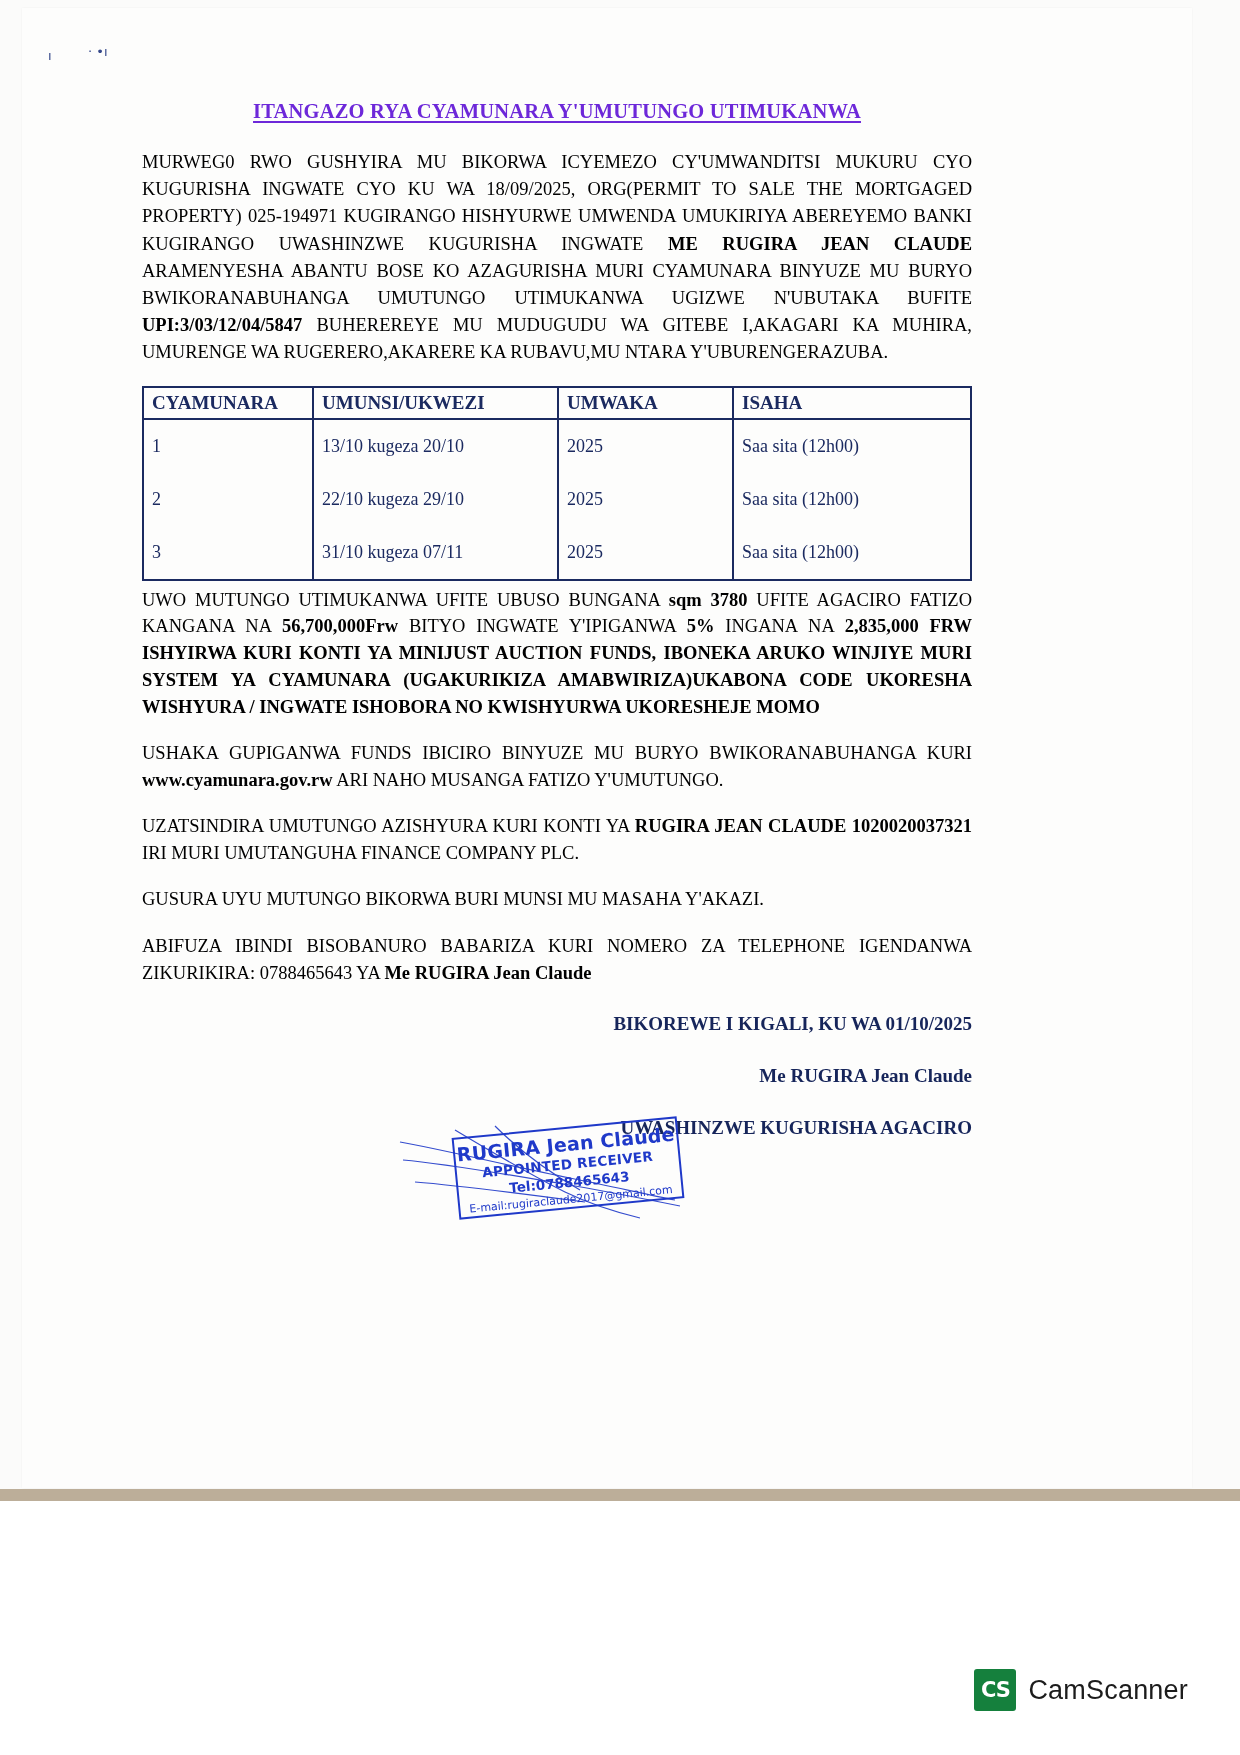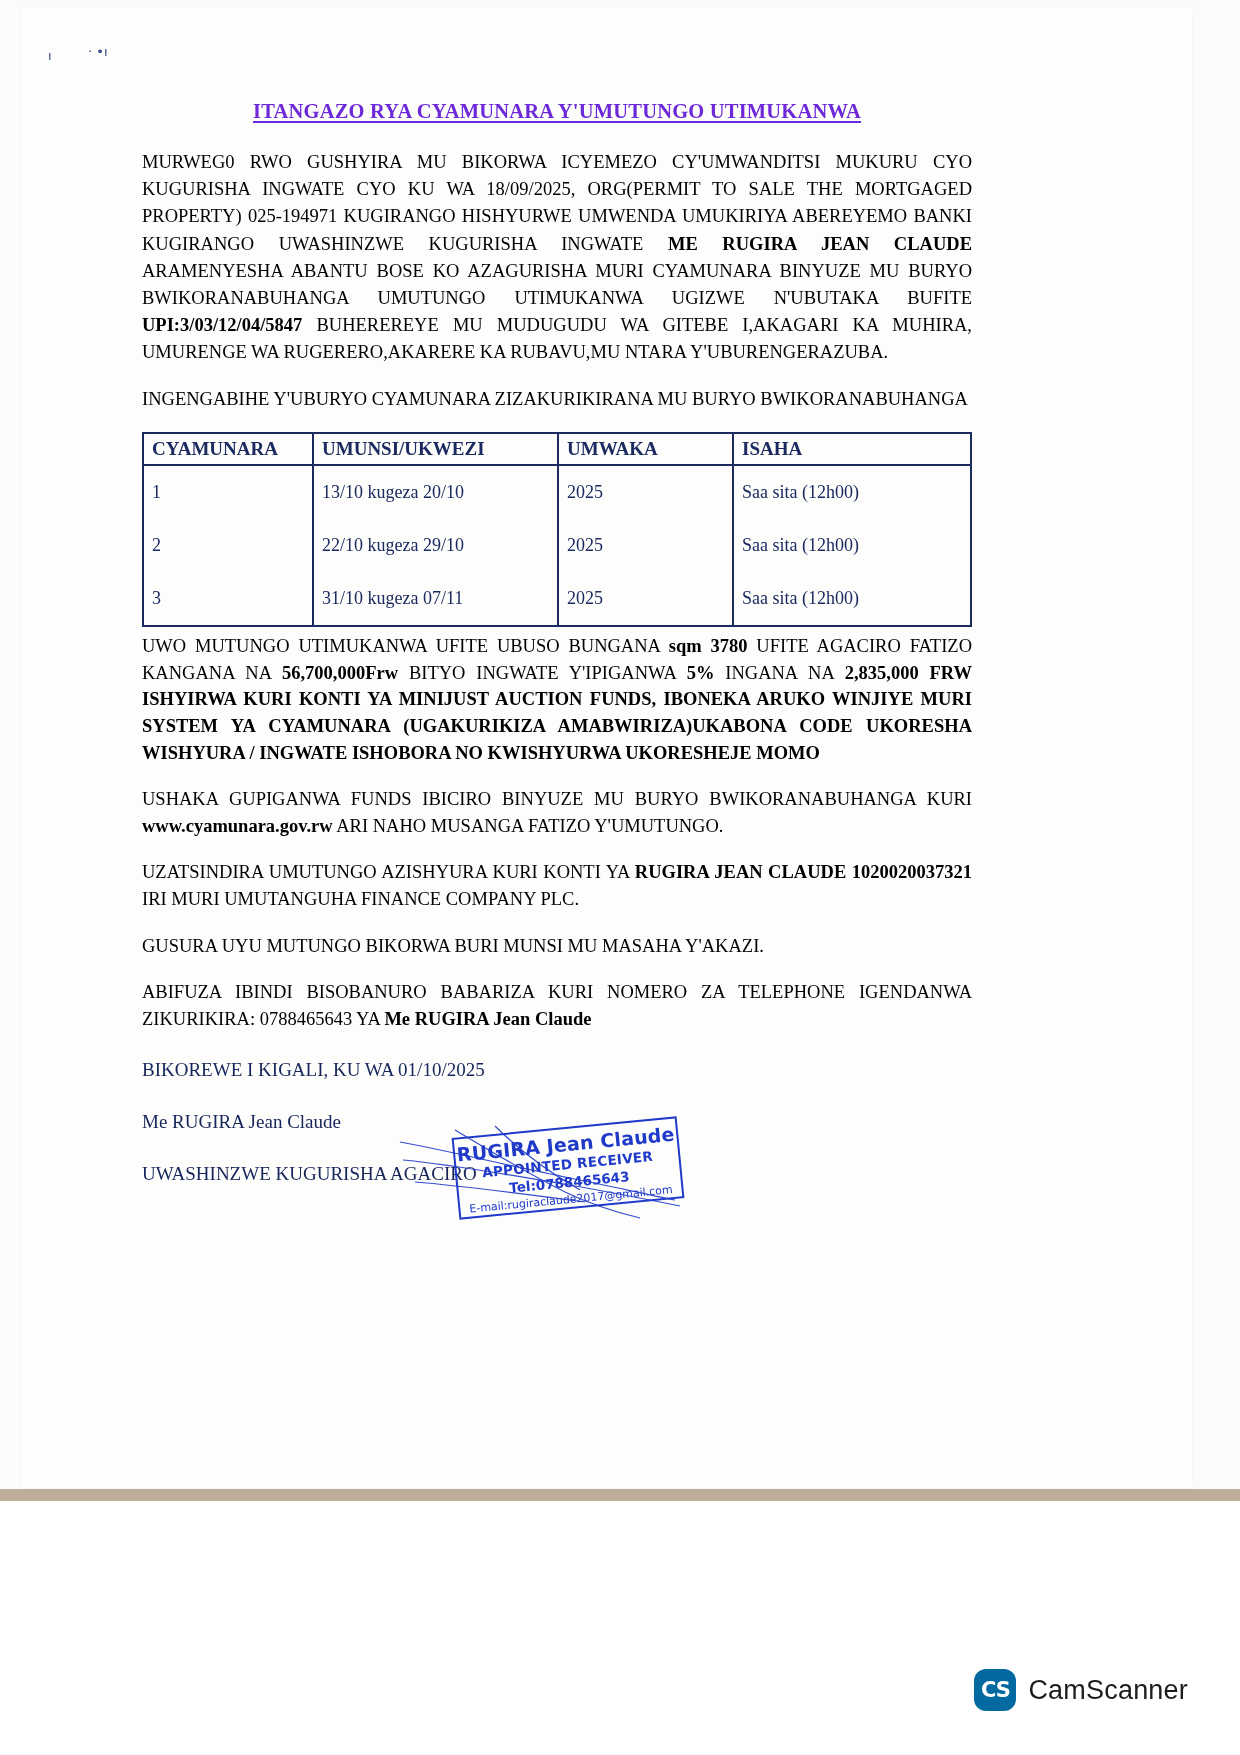--- a/index.html
+++ b/index.html
@@ -105,24 +105,25 @@
   table.schedule tbody tr:last-child td {
     border-bottom: 2px solid #1b2a60;
   }
   table.schedule col.c1 { width: 170px; }
   table.schedule col.c2 { width: 245px; }
   table.schedule col.c3 { width: 175px; }
   table.schedule col.c4 { width: auto; }
 
   .sign-block { margin-top: 26px; }
   .sign-line {
-    font-weight: normal;
+    font-weight: bold;
     font-size: 19px;
     margin-bottom: 30px;
     color: #16255a;
+    text-align: right;
   }
   .sign-line.last { margin-bottom: 0; }
 
   
   .stamp {
     position: absolute;
     left: 455px;
     top: 1127px;
     width: 222px;
     height: 78px;
@@ -166,22 +167,22 @@
     position: absolute;
     right: 52px;
     bottom: 44px;
     display: flex;
     align-items: center;
     gap: 12px;
   }
   .cs-logo {
     width: 42px;
     height: 42px;
-    background: #0369a1;
-    border-radius: 12px;
+    background: #15803d;
+    border-radius: 3px;
     color: #ffffff;
     font-family: "DejaVu Sans", sans-serif;
     font-weight: bold;
     font-size: 21px;
     display: flex;
     align-items: center;
     justify-content: center;
     letter-spacing: -1px;
   }
   .cs-text {
@@ -201,21 +202,20 @@
 
   <span class="scanmark" style="left:48px; top:48px;">ı</span>
   <span class="scanmark" style="left:88px; top:44px;">· •ı</span>
 
   <div class="content">
 
     <div class="doc-title">ITANGAZO RYA CYAMUNARA Y'UMUTUNGO UTIMUKANWA</div>
 
     <p class="para"><span>MURWEG0 RWO GUSHYIRA MU BIKORWA ICYEMEZO CY'UMWANDITSI MUKURU CYO KUGURISHA INGWATE CYO KU WA 18/09/2025, ORG(PERMIT TO SALE THE MORTGAGED PROPERTY)    025-194971    KUGIRANGO HISHYURWE UMWENDA UMUKIRIYA ABEREYEMO BANKI KUGIRANGO UWASHINZWE KUGURISHA INGWATE </span><b>ME RUGIRA JEAN CLAUDE</b><span> ARAMENYESHA ABANTU BOSE KO AZAGURISHA MURI CYAMUNARA  BINYUZE MU BURYO BWIKORANABUHANGA UMUTUNGO UTIMUKANWA UGIZWE N'UBUTAKA   BUFITE </span><b>UPI:3/03/12/04/5847</b><span> BUHEREREYE MU MUDUGUDU WA GITEBE I,AKAGARI KA MUHIRA, UMURENGE WA RUGERERO,AKARERE KA RUBAVU,MU NTARA Y'UBURENGERAZUBA.</span></p>
 
-    <p class="para">INGENGABIHE   Y'UBURYO   CYAMUNARA   ZIZAKURIKIRANA   MU   BURYO BWIKORANABUHANGA</p>
 
     <table class="schedule">
       <colgroup>
           <col class="c1">
           <col class="c2">
           <col class="c3">
           <col class="c4">
         </colgroup>
       <thead>
         <tr>

